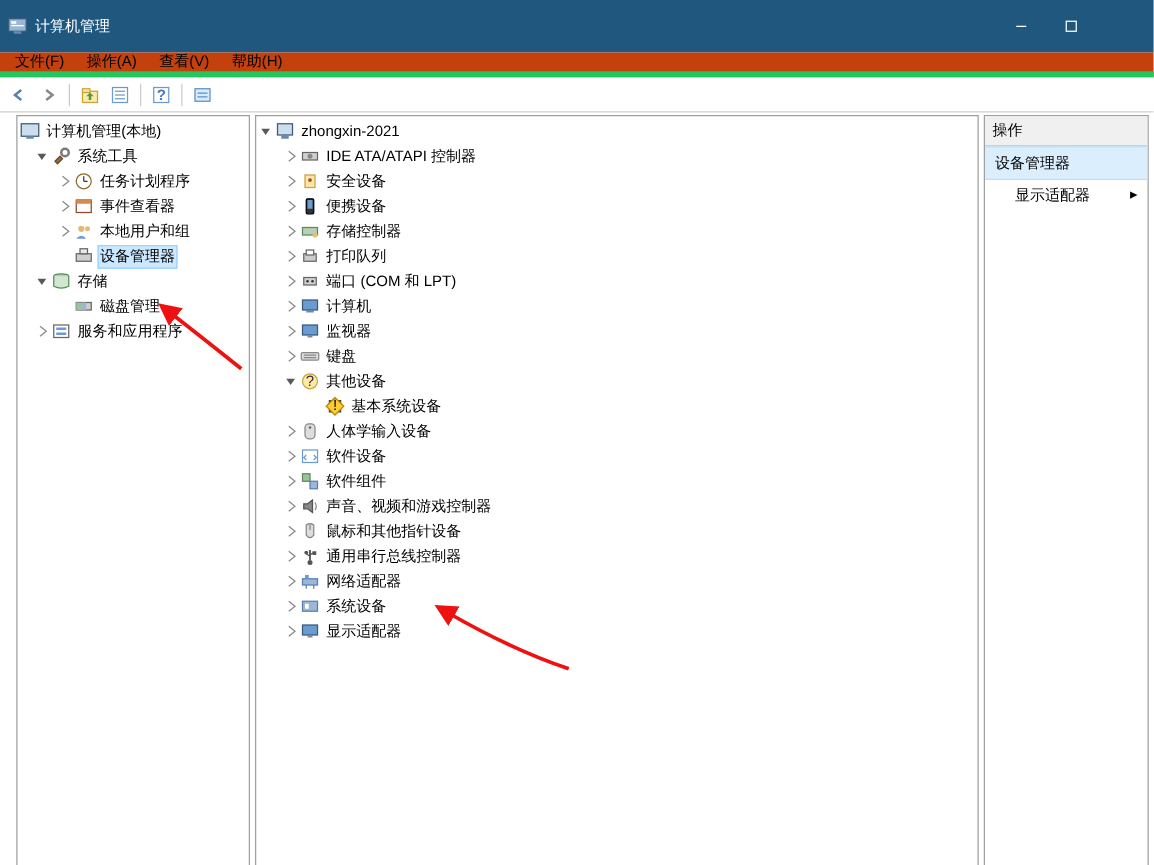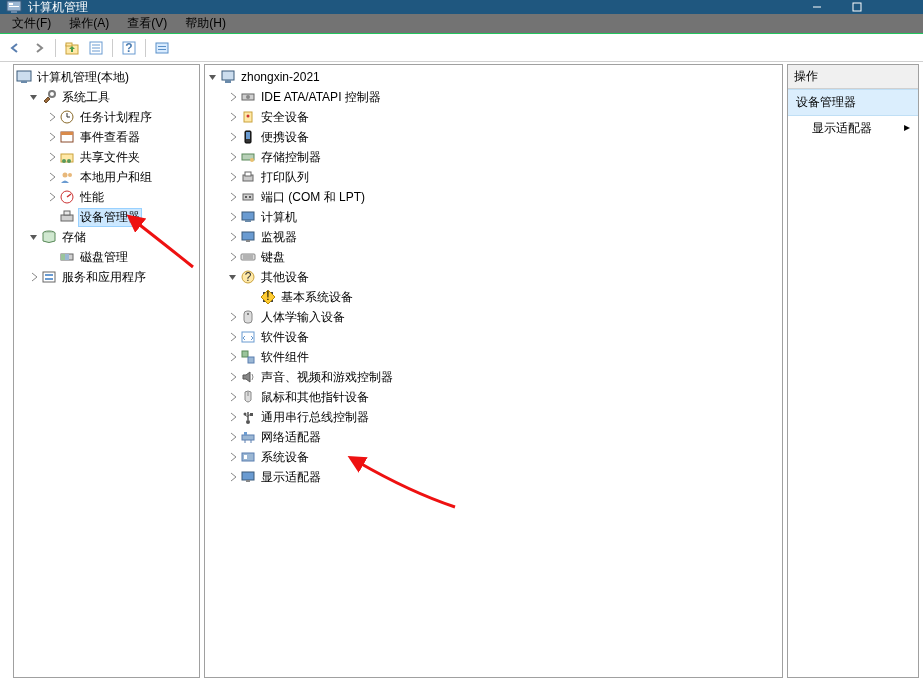--- a/index.html
+++ b/index.html
@@ -1,24 +1,24 @@
 <!DOCTYPE html>
 <html><head>
 <meta charset="utf-8">
 <style>
 * { margin: 0; padding: 0; box-sizing: border-box; font-family: "Microsoft YaHei", "Segoe UI", sans-serif; font-size: 12px; }
 html, body { width: 923px; height: 692px; overflow: hidden; background: #fff; }
 
-.titlebar { height: 14px; background: #1f577f; color: #fff; display: flex; align-items: center; padding: 0 6px; }
+.titlebar { height: 42px; background: #1f577f; color: #fff; display: flex; align-items: center; padding: 0 6px; }
 .titlebar .title-icon { width: 16px; height: 16px; margin-right: 6px; display: inline-flex; }
 .titlebar .title-text { flex: 1; }
 .titlebar .win-btns { display: flex; }
 .titlebar .win-btn { width: 40px; height: 26px; display: flex; align-items: center; justify-content: center; color: #fff; }
 
-.menubar { height: 20px; background: #737373; border-bottom: 1px solid #22c55e; display: flex; align-items: center; padding: 0 4px; gap: 2px; }
+.menubar { height: 20px; background: #c2410c; border-bottom: 5px solid #22c55e; display: flex; align-items: center; padding: 0 4px; gap: 2px; }
 .menubar .menu-item { padding: 2px 8px; }
 
 .toolbar { height: 28px; background: #fff; border-bottom: 1px solid #d0d0d0; display: flex; align-items: center; padding: 0 4px; gap: 2px; }
 .toolbar .tb { width: 22px; height: 22px; display:flex; align-items:center; justify-content:center; border:1px solid transparent; }
 .toolbar .sep { width:1px; height:18px; background:#ccc; margin:0 3px; }
 
 .content { display:flex; height: 618px; }
 .panel { border:1px solid #a0a0a0; background:#fff; overflow:auto; }
 .left-panel { width: 187px; margin: 2px 2px 2px 13px; }
 .center-panel { flex:1; margin: 2px 2px 2px 2px; }
@@ -185,55 +185,26 @@
         <span class="lbl">事件查看器</span>
       </div>
       <div class="tree-node indent-2">
         <span class="twisty">
             <svg width="10" height="10">
               <path d="M3 1 L8 5 L3 9" fill="none" stroke="#888" stroke-width="1"></path>
             </svg>
           </span>
         <span class="ico">
             <svg width="16" height="16">
-              <rect x="2" y="5" width="12" height="8" fill="#ffe9a8" stroke="#caa23c"></rect>
-              <circle cx="5" cy="12" r="2" fill="#5a9a5a"></circle>
-              <circle cx="10" cy="12" r="2" fill="#5a9a5a"></circle>
-            </svg>
-          </span>
-        <span class="lbl">共享文件夹</span>
-      </div>
-      <div class="tree-node indent-2">
-        <span class="twisty">
-            <svg width="10" height="10">
-              <path d="M3 1 L8 5 L3 9" fill="none" stroke="#888" stroke-width="1"></path>
-            </svg>
-          </span>
-        <span class="ico">
-            <svg width="16" height="16">
               <circle cx="6" cy="6" r="2.5" fill="#e8b87a"></circle>
               <path d="M2 14 Q6 9 10 14" fill="#6a9bd1"></path>
               <circle cx="11" cy="6" r="2" fill="#e8b87a"></circle>
             </svg>
           </span>
         <span class="lbl">本地用户和组</span>
-      </div>
-      <div class="tree-node indent-2">
-        <span class="twisty">
-            <svg width="10" height="10">
-              <path d="M3 1 L8 5 L3 9" fill="none" stroke="#888" stroke-width="1"></path>
-            </svg>
-          </span>
-        <span class="ico">
-            <svg width="16" height="16">
-              <circle cx="8" cy="8" r="6" fill="#fff" stroke="#c33"></circle>
-              <line x1="8" y1="8" x2="12" y2="5" stroke="#c33" stroke-width="1.5"></line>
-            </svg>
-          </span>
-        <span class="lbl">性能</span>
       </div>
       <div class="tree-node indent-2 selected">
         <span class="twisty"></span>
         <span class="ico">
             <svg width="16" height="16">
               <rect x="2" y="6" width="12" height="6" fill="#d0d0d0" stroke="#666"></rect>
               <rect x="5" y="2" width="6" height="4" fill="#e8e8e8" stroke="#666"></rect>
             </svg>
           </span>
         <span class="lbl">设备管理器</span>

